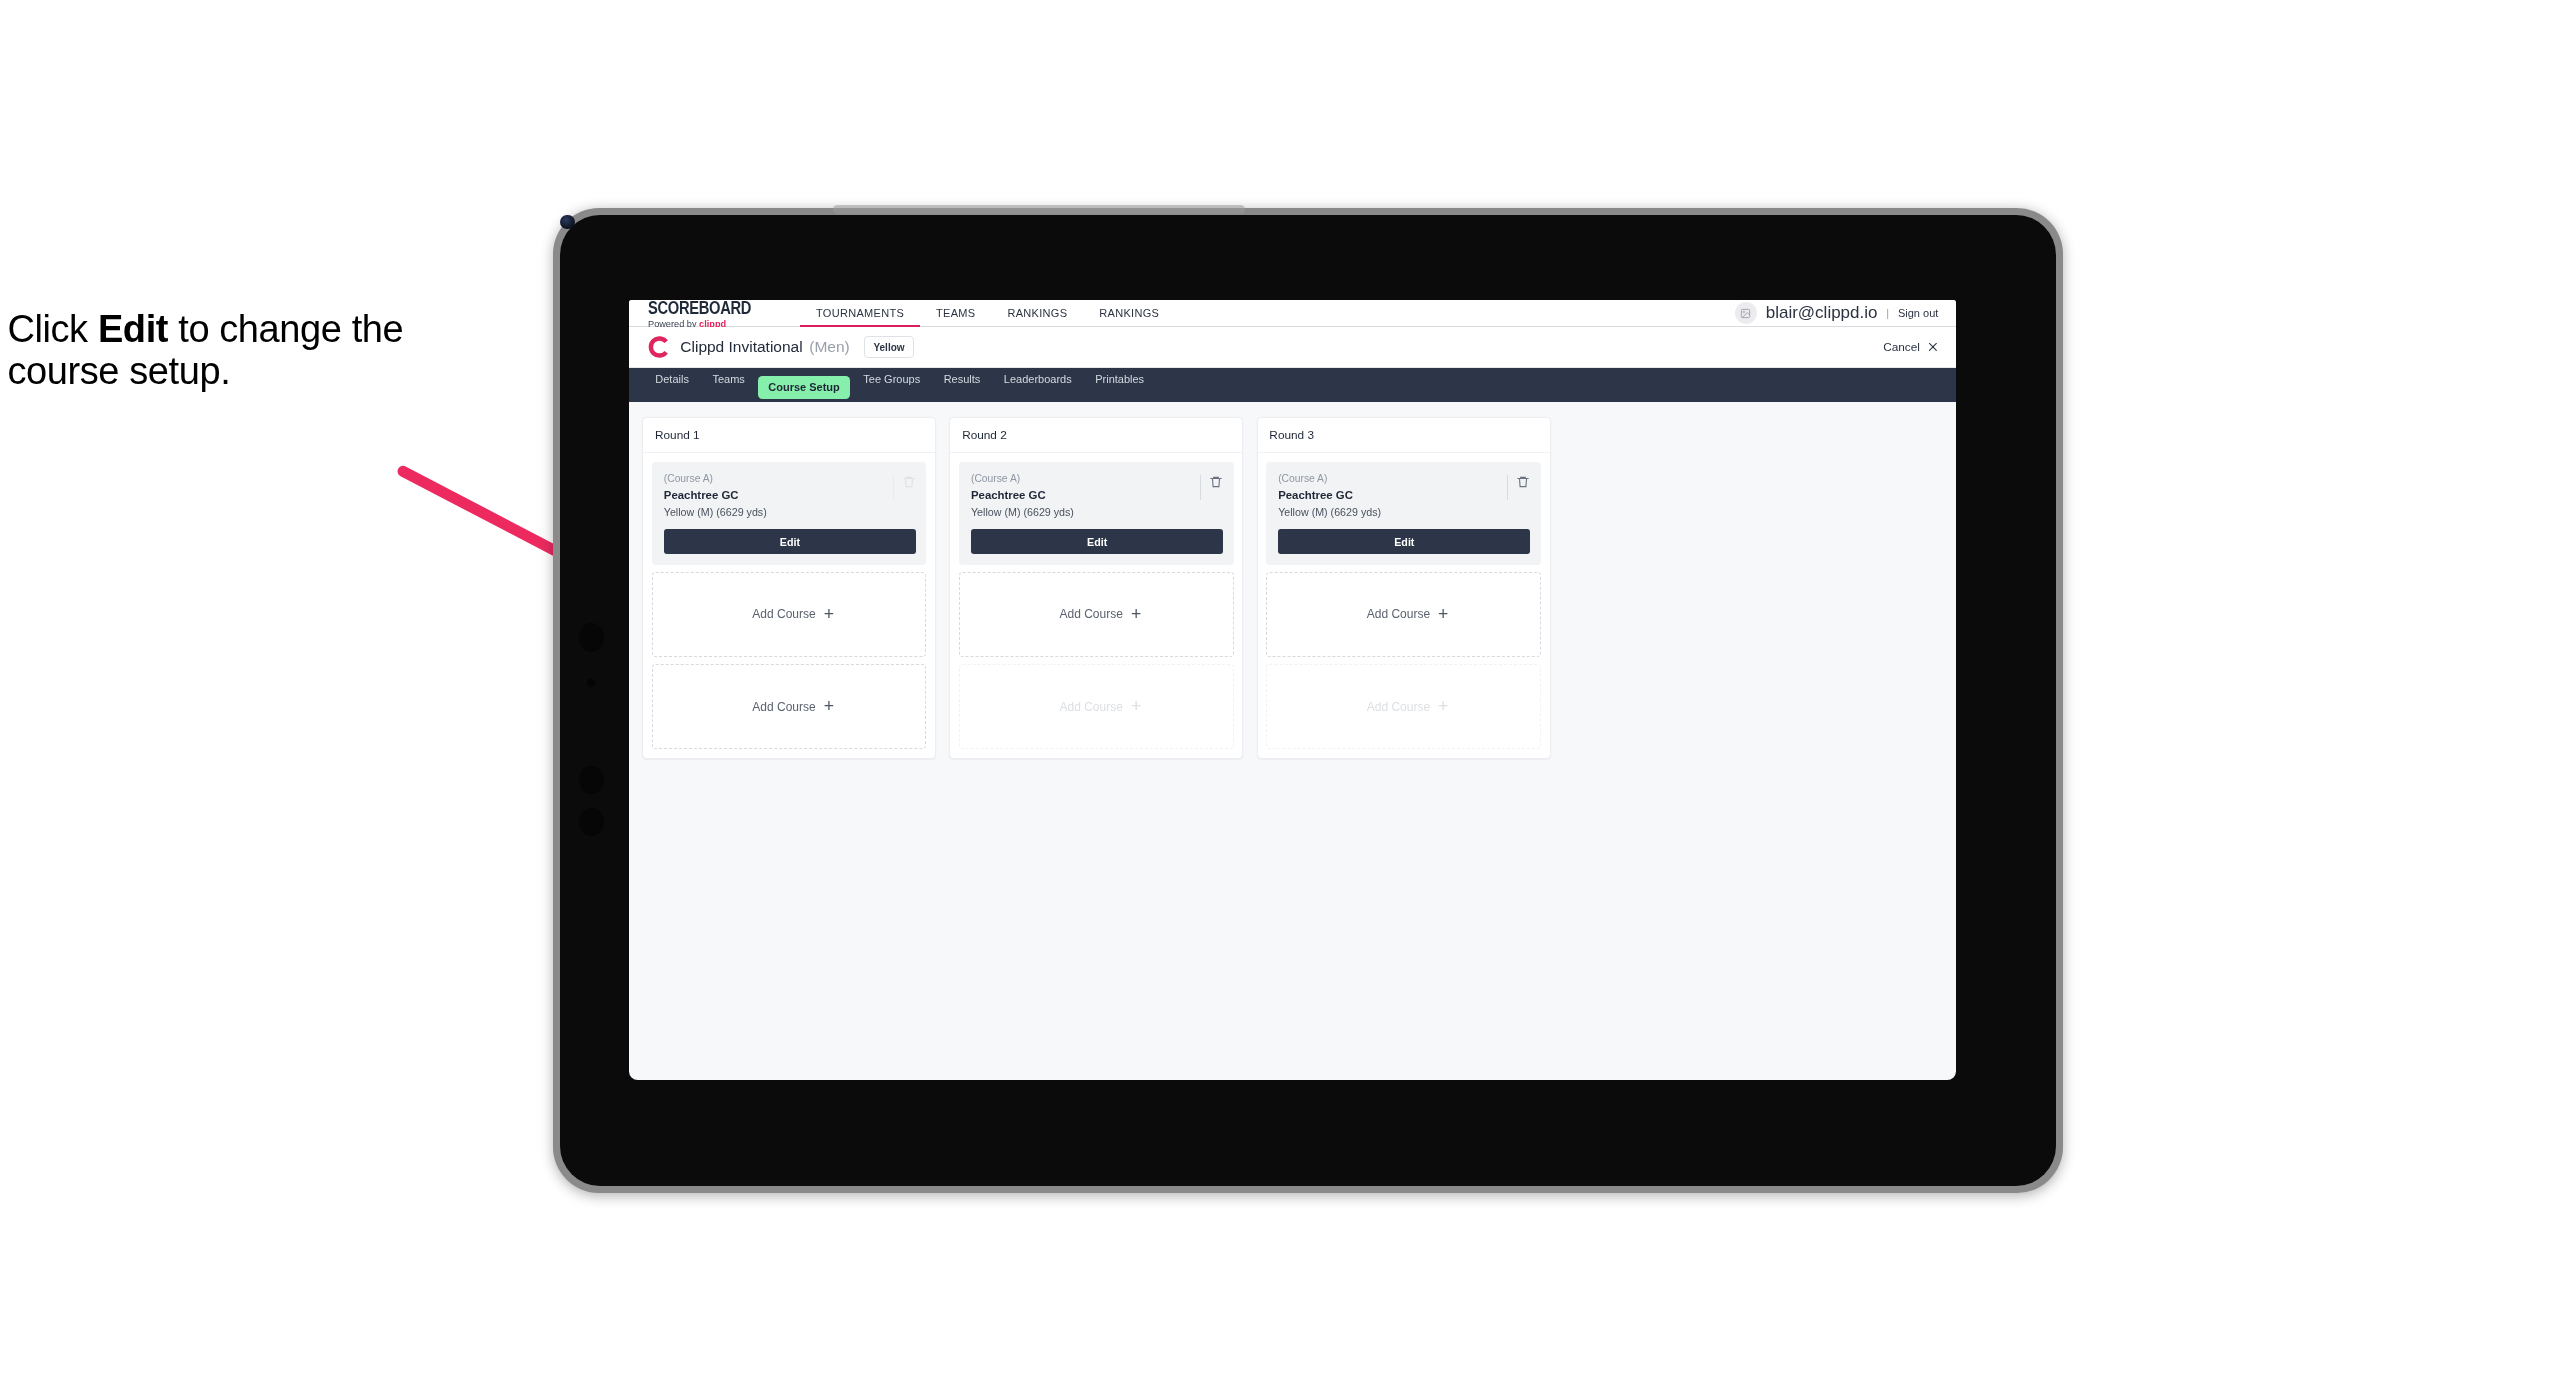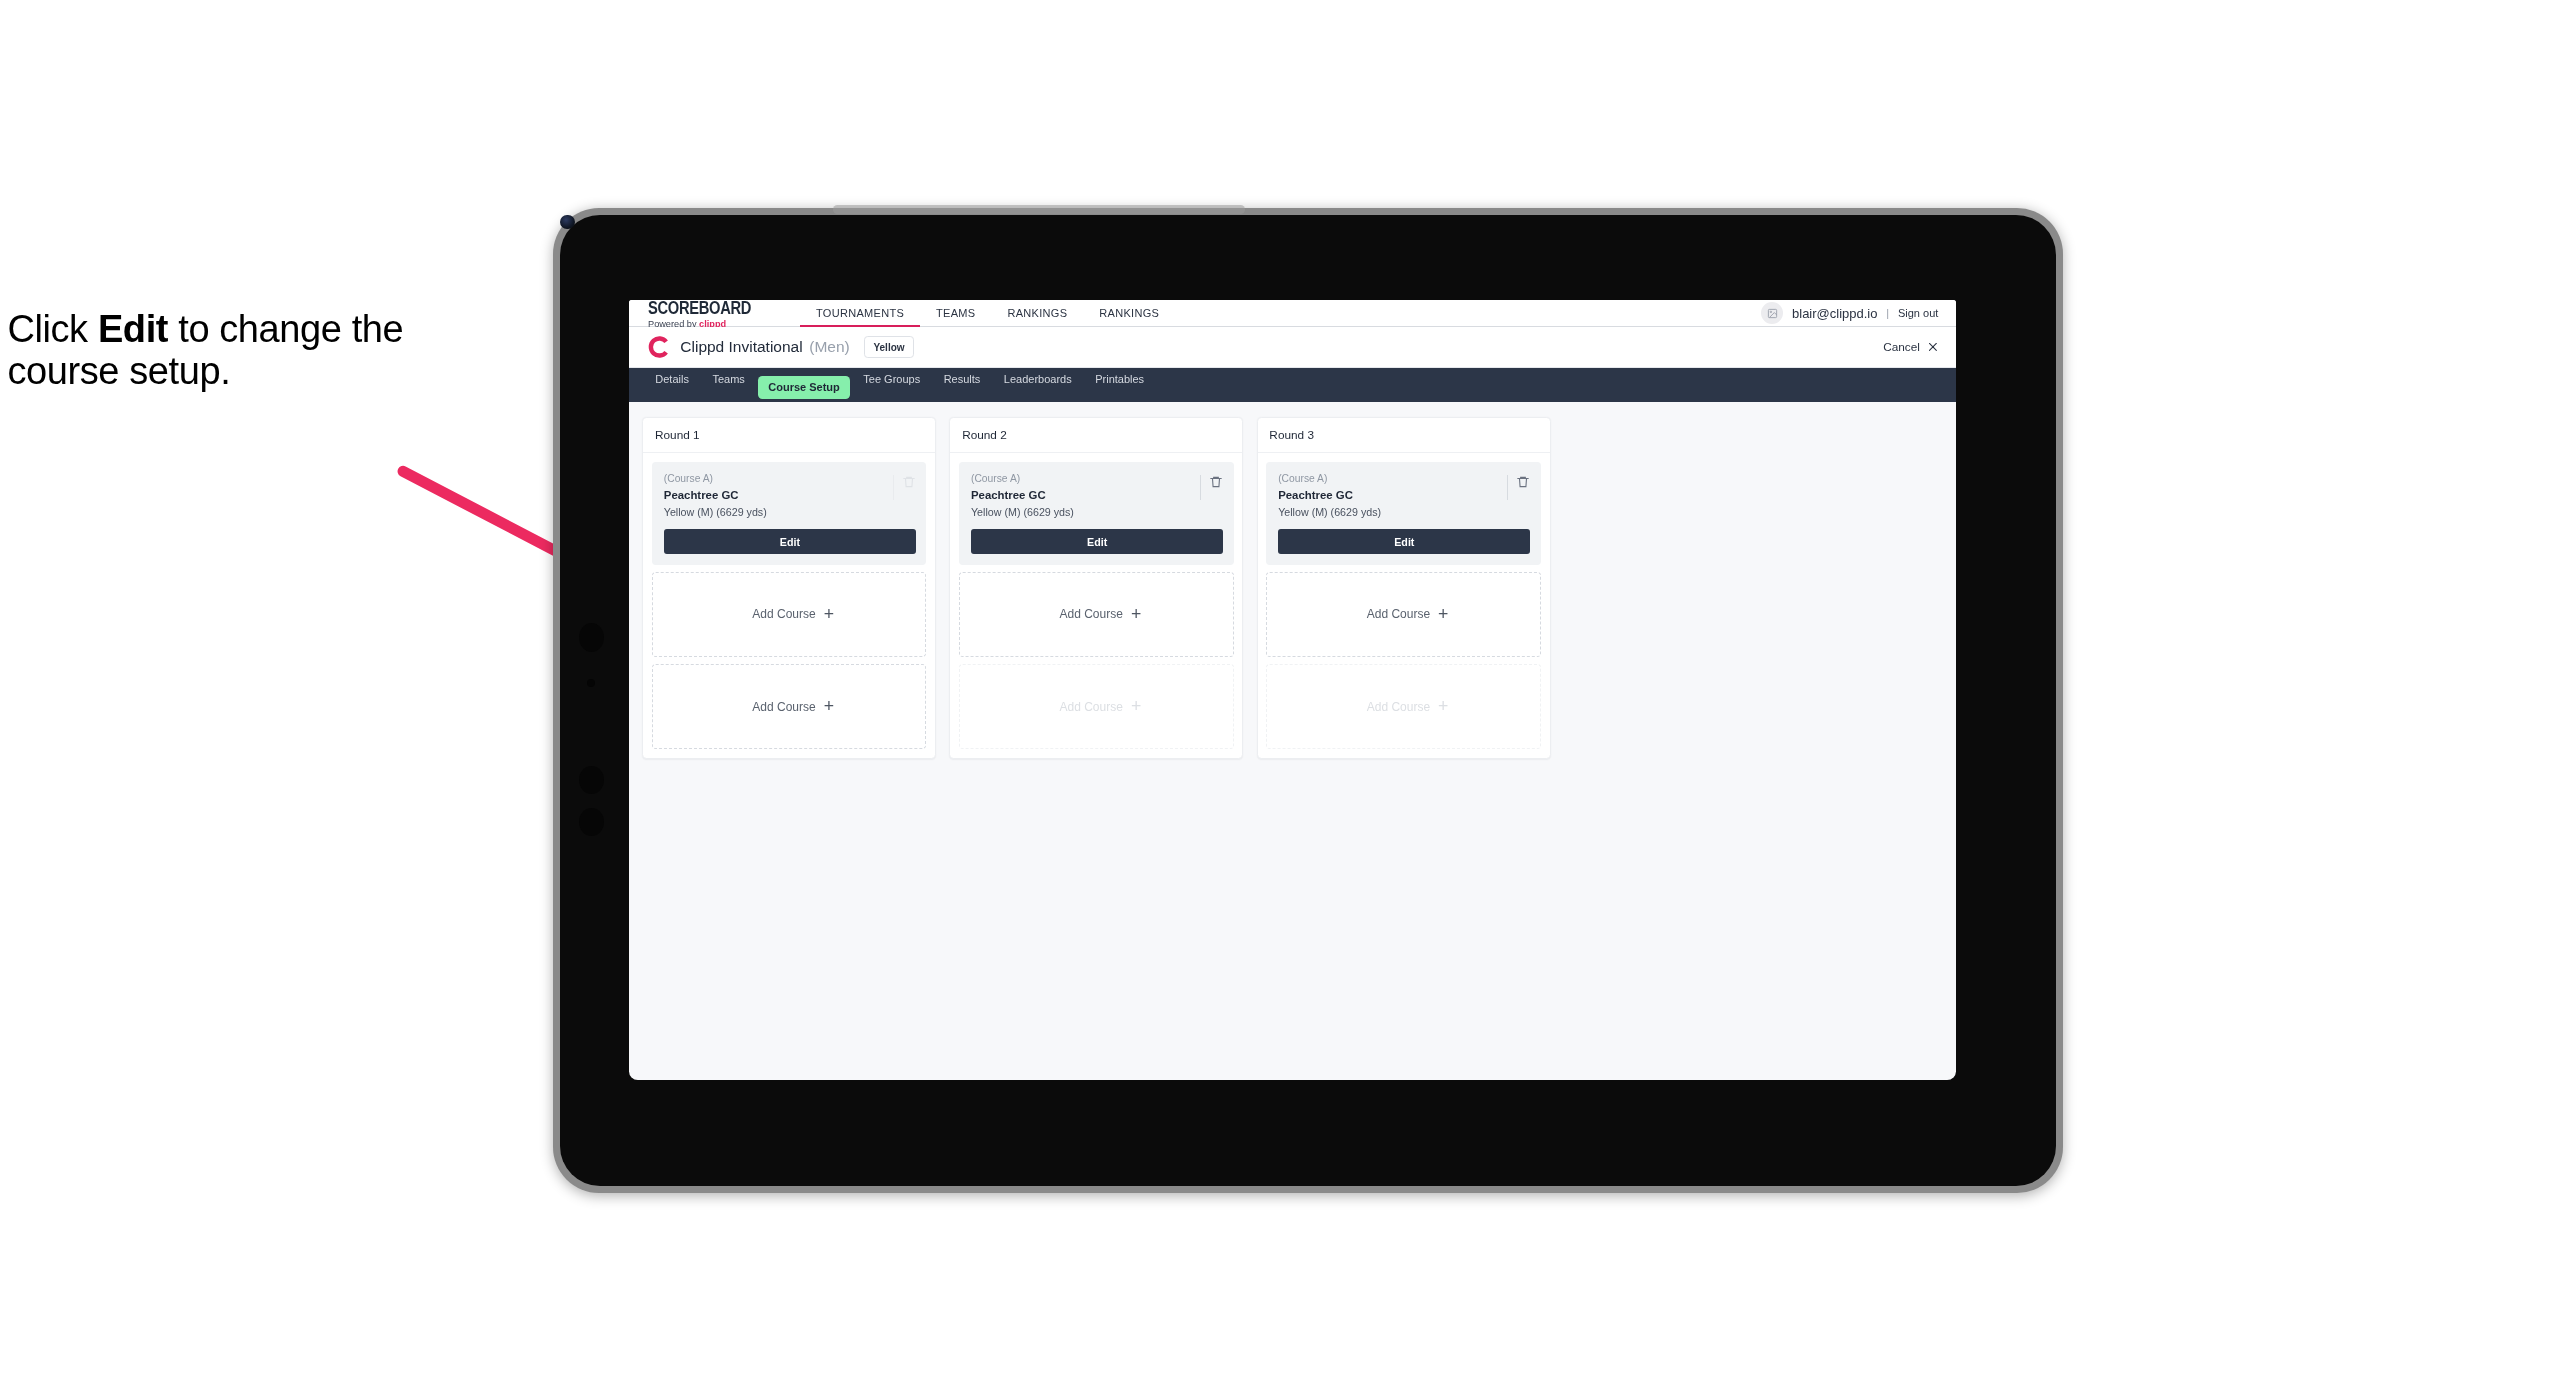--- a/index.html
+++ b/index.html
@@ -75,21 +75,21 @@
     cursor: pointer;
   }
   .navitem.active::after {
     content:""; position:absolute; left:0; right:0; bottom:-0.7px; height:2.2px; background:#d81e5b;
   }
   .navright { margin-left:auto; display:flex; align-items:center; padding-right: 17.7px; gap: 8.8px; }
   .avatar {
     width: 22px; height: 22px; border-radius:50%; background:#ececef;
     display:flex; align-items:center; justify-content:center; color:#9aa0ab;
   }
-  .usermail { font-size: 13px; color:#2b3342;text-align:right; }
+  .usermail { font-size: 17px; color:#2b3342;text-align:right; }
   .sep { font-size: 11px; color:#9aa0ab; }
   .signout { font-size: 11px; color:#2b3342; cursor:pointer; }
 
   
   .titlebar {
     height: 41px; background:#ffffff; display:flex; align-items:center;
     padding: 0 17.7px 0 19px; border-bottom:0.7px solid #e6e8ec; position:relative;
   }
   .clogo { width: 22px; height: 22px; margin-right: 10.3px; flex:none; }
   .evt-title { font-size: 15.5px; color:#222b3a; font-weight:400; }

